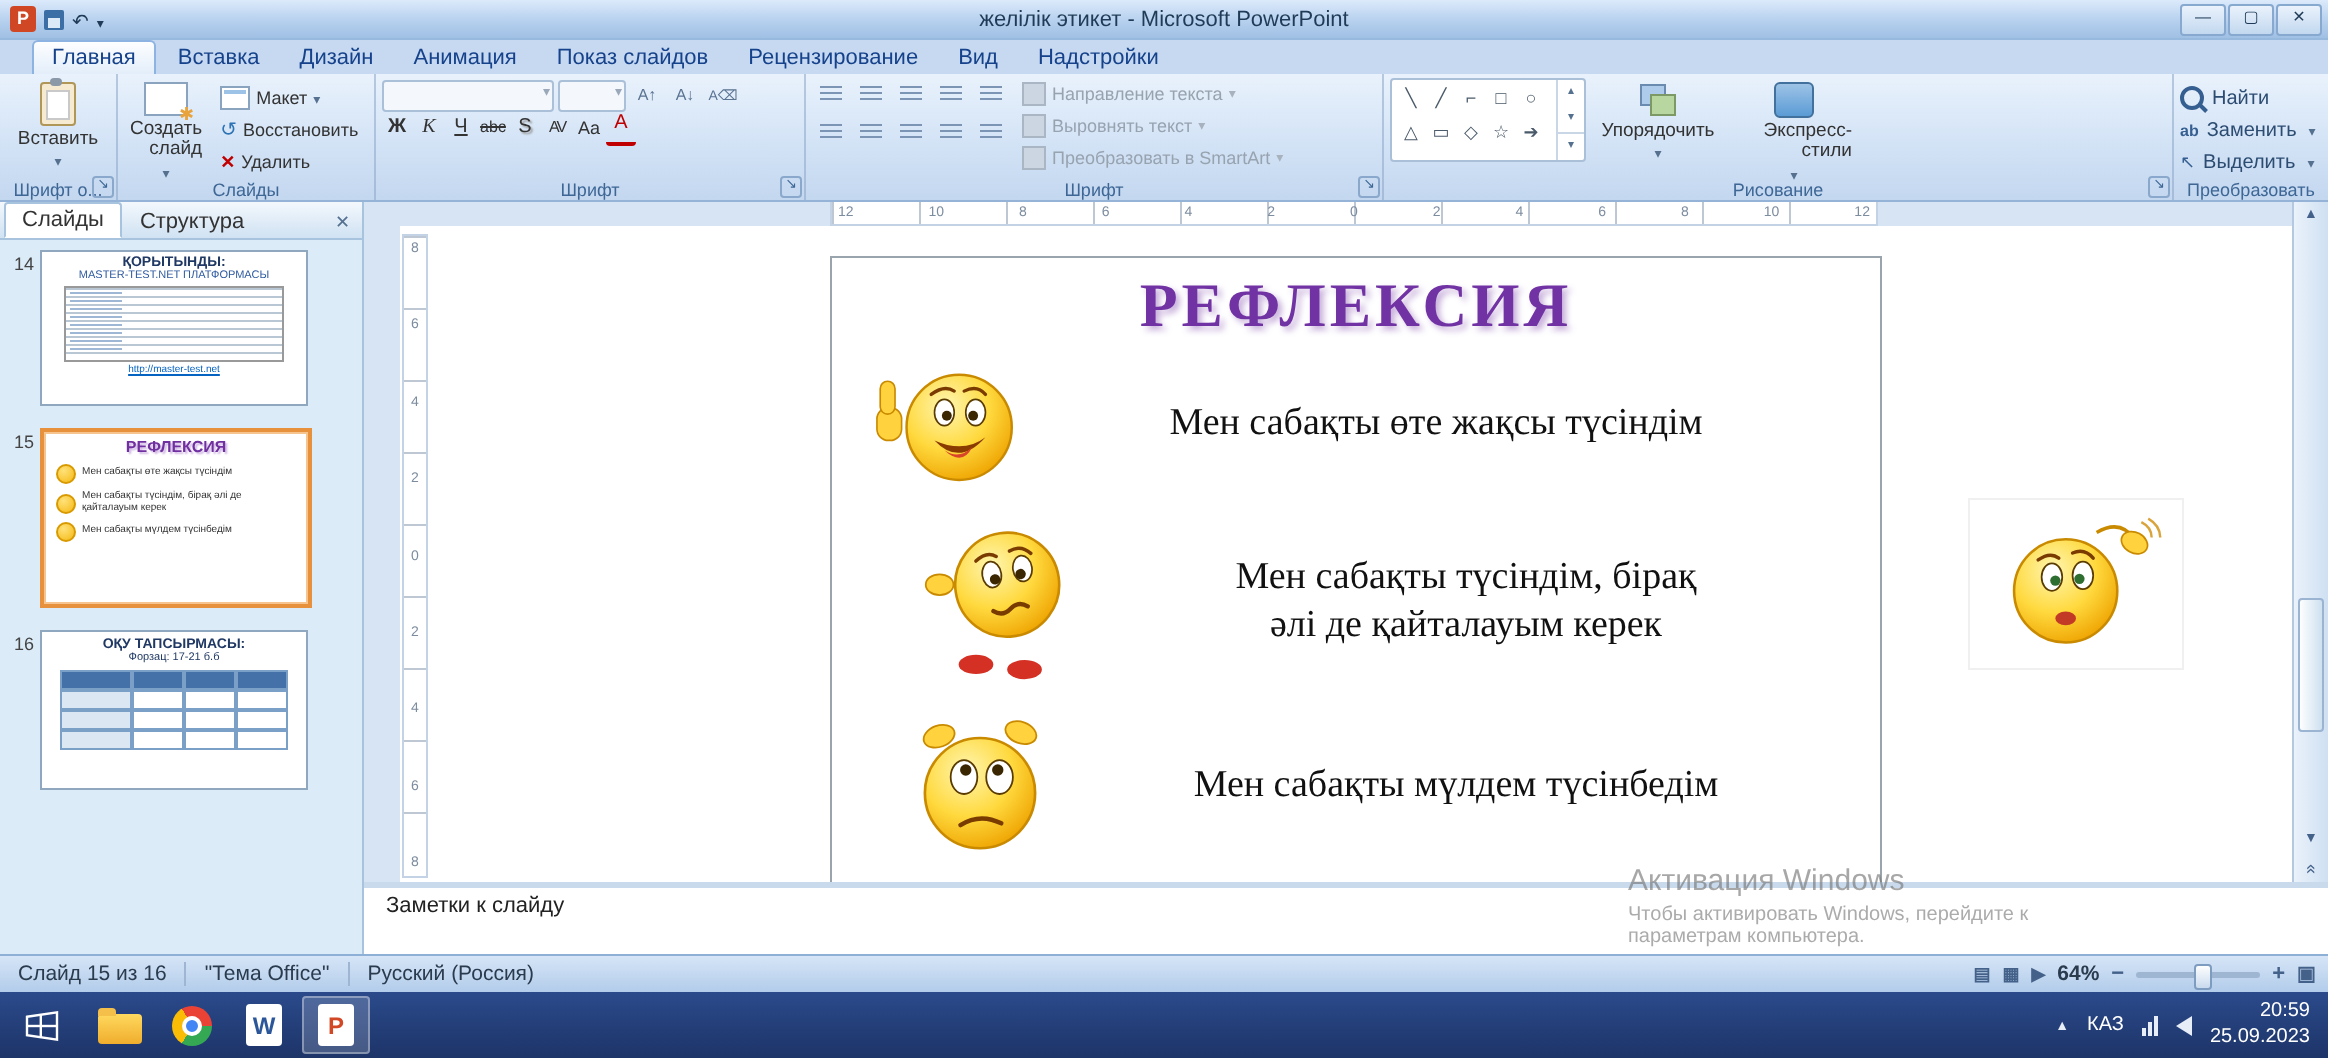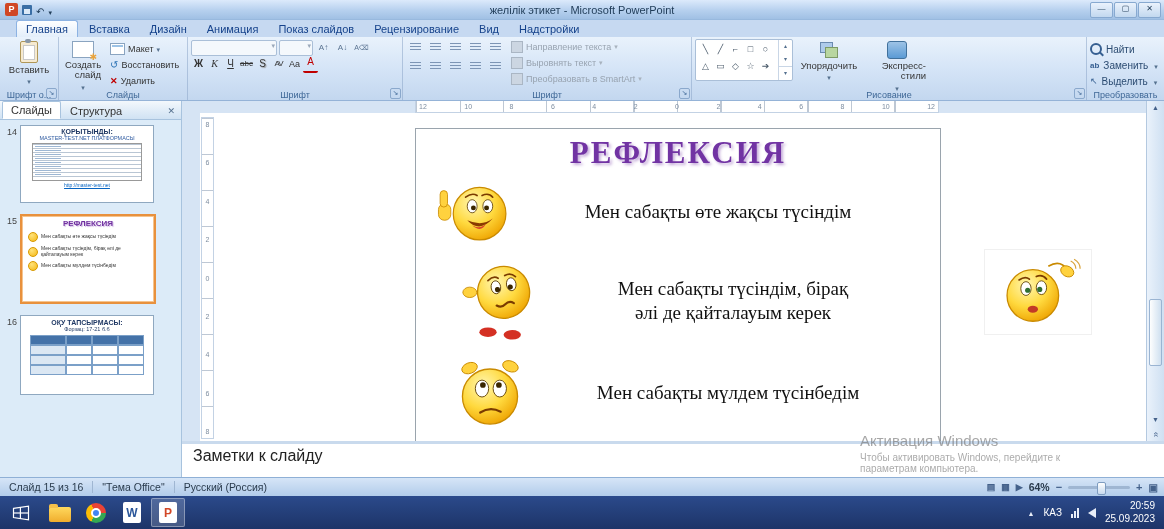--- a/index.html
+++ b/index.html
@@ -173,21 +173,21 @@
   .sb-up::after{content:"▲";} .sb-dn::after{content:"▼";}
   .strack{flex:1;position:relative;}
   .sthumb{position:absolute;left:2px;right:2px;top:62%;height:22%;background:linear-gradient(90deg,#fdfefe,#cfe0f0);
     border:1px solid #9ab4d2;border-radius:2px;}
   .dblbtn{height:15px;text-align:center;color:#44618a;font-size:9px;line-height:15px;}
   .dbl-up{transform:rotate(90deg);} .dbl-dn{transform:rotate(-90deg);}
   .dbl-up::after,.dbl-dn::after{content:"«";}
 
   
   .notes{position:absolute;left:181px;right:0;bottom:52px;height:36px;background:#fff;
-    border-top:3px solid #c9daed;font-size:16px;color:#222;padding:3px 0 0 12px;box-sizing:border-box;z-index:6;}
+    border-top:3px solid #c9daed;font-size:11px;color:#222;padding:3px 0 0 12px;box-sizing:border-box;z-index:6;}
 
   
   .statusbar{position:absolute;left:0;bottom:33px;height:19px;width:100%;
     background:linear-gradient(#d6e5f7,#b2ccea);border-top:1px solid #8fb0d6;
     display:flex;align-items:center;font-size:10.5px;color:#2a3b4d;z-index:15;box-sizing:border-box;}
   .st-item{padding:0 9px;white-space:nowrap;}
   .st-sep{width:1px;height:12px;background:#9fb6d2;}
   .st-right{margin-left:auto;display:flex;align-items:center;gap:6px;padding-right:6px;font-weight:bold;}
   .viewico{font-size:9px;color:#44618a;}
   .v-norm::after{content:"▤";} .v-sort::after{content:"▦";} .v-show::after{content:"▶";}
@@ -214,21 +214,21 @@
   .word-ico{color:#2b579a;} .pptx-ico{color:#d24726;}
   .tray{margin-left:auto;display:flex;align-items:center;gap:9px;color:#fff;font-size:10px;padding-right:9px;}
   .tray-up::after{content:"▲";font-size:7px;color:#e8eef8;}
   .net-ico{display:flex;align-items:flex-end;gap:1px;}
   .net-ico i{width:2px;background:#e8eef8;display:block;}
   .net-ico i:nth-child(1){height:4px;} .net-ico i:nth-child(2){height:7px;} .net-ico i:nth-child(3){height:10px;}
   .vol-ico{width:0;height:0;border-top:5px solid transparent;border-bottom:5px solid transparent;border-right:8px solid #e8eef8;}
   .clock{text-align:right;line-height:1.25;}
 
   
-  .watermark{position:absolute;left:860px;top:432px;z-index:30;pointer-events:none;}
+  .watermark{position:absolute;left:814px;top:432px;z-index:30;pointer-events:none;}
   .wm-title{font-size:15px;color:rgba(120,120,120,.65);}
   .wm-body{font-size:10px;color:rgba(135,135,135,.7);white-space:pre-line;margin-top:3px;}
 
   
   .emo svg{display:block;}
 </style>
 </head>
 <body>
 
 <svg width="0" height="0" style="position:absolute">

